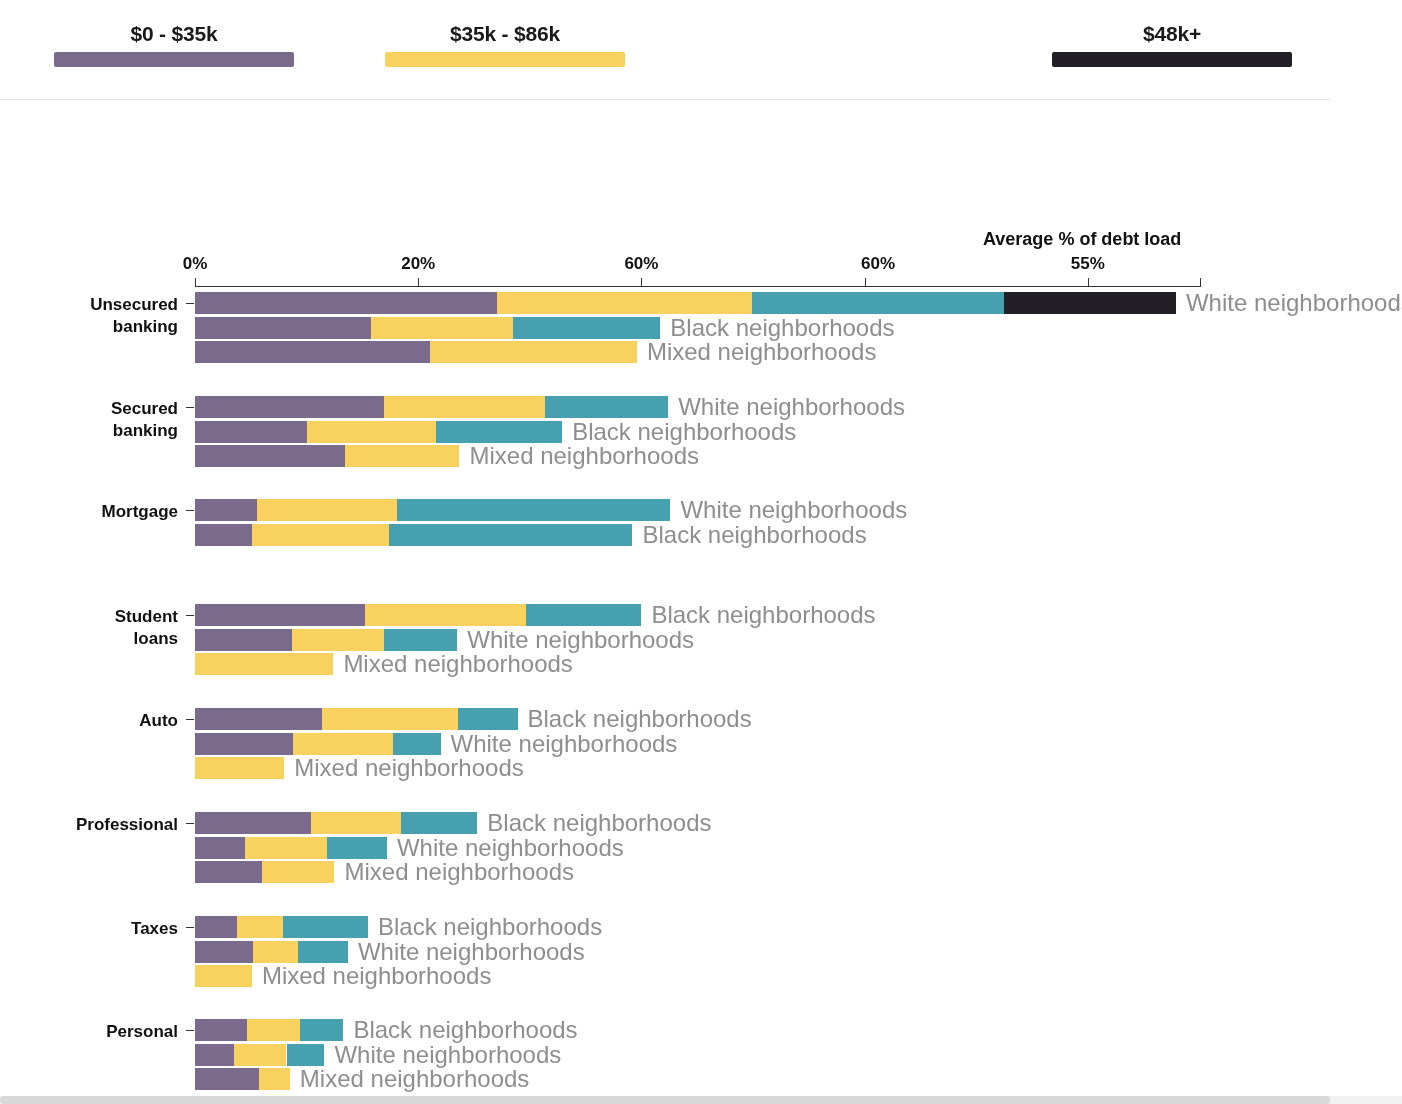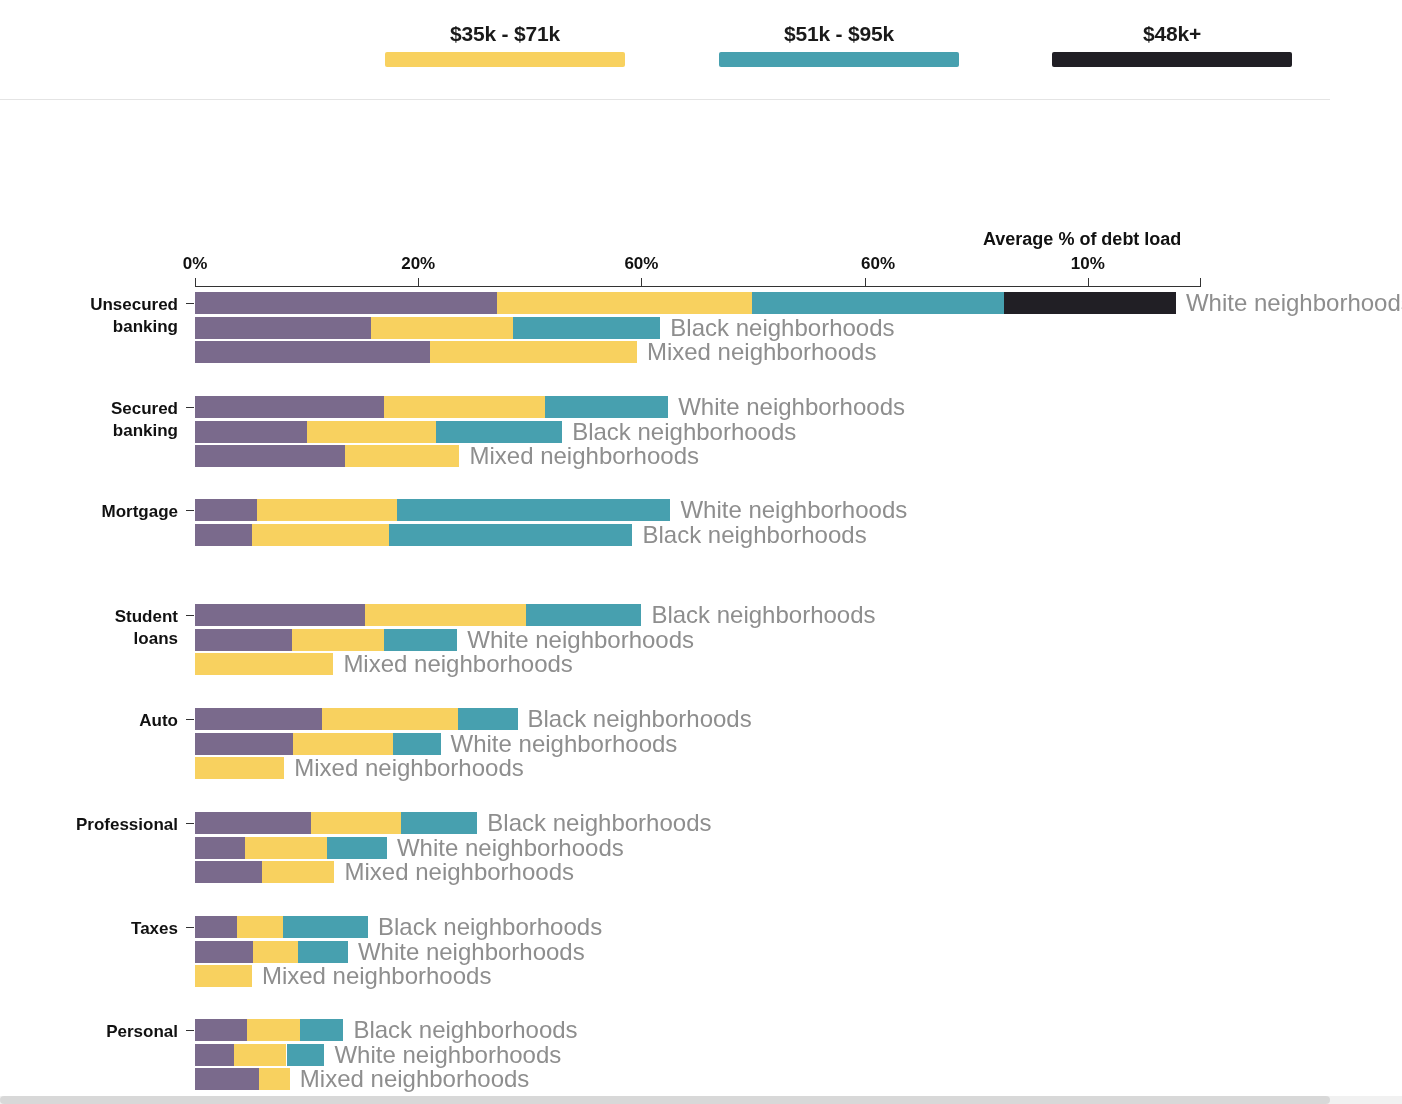--- a/index.html
+++ b/index.html
@@ -124,27 +124,27 @@
     left: 0; top: 0;
     width: 1330px; height: 8px;
     background: #d8d8d8;
     border-radius: 4px;
   }
 </style>
 </head>
 <body>
 
 <div id="legend">
+    <div class="legend-item" style="left: 54px;">
+      <div class="legend-label">$0 - $35k</div>
+      <div class="legend-swatch" style="background: rgb(122, 106, 140);"></div>
+    </div>
     <div class="legend-item" style="left: 385px;">
-      <div class="legend-label">$35k - $71k</div>
+      <div class="legend-label">$35k - $86k</div>
       <div class="legend-swatch" style="background: rgb(248, 209, 95);"></div>
-    </div>
-    <div class="legend-item" style="left: 719px;">
-      <div class="legend-label">$51k - $95k</div>
-      <div class="legend-swatch" style="background: rgb(71, 160, 175);"></div>
     </div>
     <div class="legend-item" style="left: 1052px;">
       <div class="legend-label">$48k+</div>
       <div class="legend-swatch" style="background: rgb(33, 31, 37);"></div>
     </div>
   </div>
 
 <div id="chart">
   <div id="chart-title">Average % of debt load</div>
   <div id="axis-area">
@@ -152,21 +152,21 @@
       <div id="axis-cap-left" style="left: 195px; top: 178px;"></div>
       <div id="axis-cap-right" style="left: 1200px; top: 178px;"></div>
       <div class="tick-label" style="left: 195px; top: 154px;">0%</div>
       <div class="tick-mark" style="left: 418.2px; top: 178px;"></div>
       <div class="tick-label" style="left: 418.2px; top: 154px;">20%</div>
       <div class="tick-mark" style="left: 641.4px; top: 178px;"></div>
       <div class="tick-label" style="left: 641.4px; top: 154px;">60%</div>
       <div class="tick-mark" style="left: 864.6px; top: 178px;"></div>
       <div class="tick-label" style="left: 878px; top: 154px;">60%</div>
       <div class="tick-mark" style="left: 1087.8px; top: 178px;"></div>
-      <div class="tick-label" style="left: 1087.8px; top: 154px;">10%</div>
+      <div class="tick-label" style="left: 1087.8px; top: 154px;">55%</div>
     </div>
   <div id="plot-area">
       <div class="group">
         <div class="group-label" style="left: -12px; top: 194px;">
           <div>Unsecured</div>
           <div>banking</div>
         </div>
         <div class="group-tick" style="left: 186px; top: 203px;"></div>
         <div class="bar-row" style="left: 0px; top: 192px; width: 1200px;">
           <div class="seg" style="left: 195px; width: 302.436px; background: rgb(122, 106, 140);"></div>

